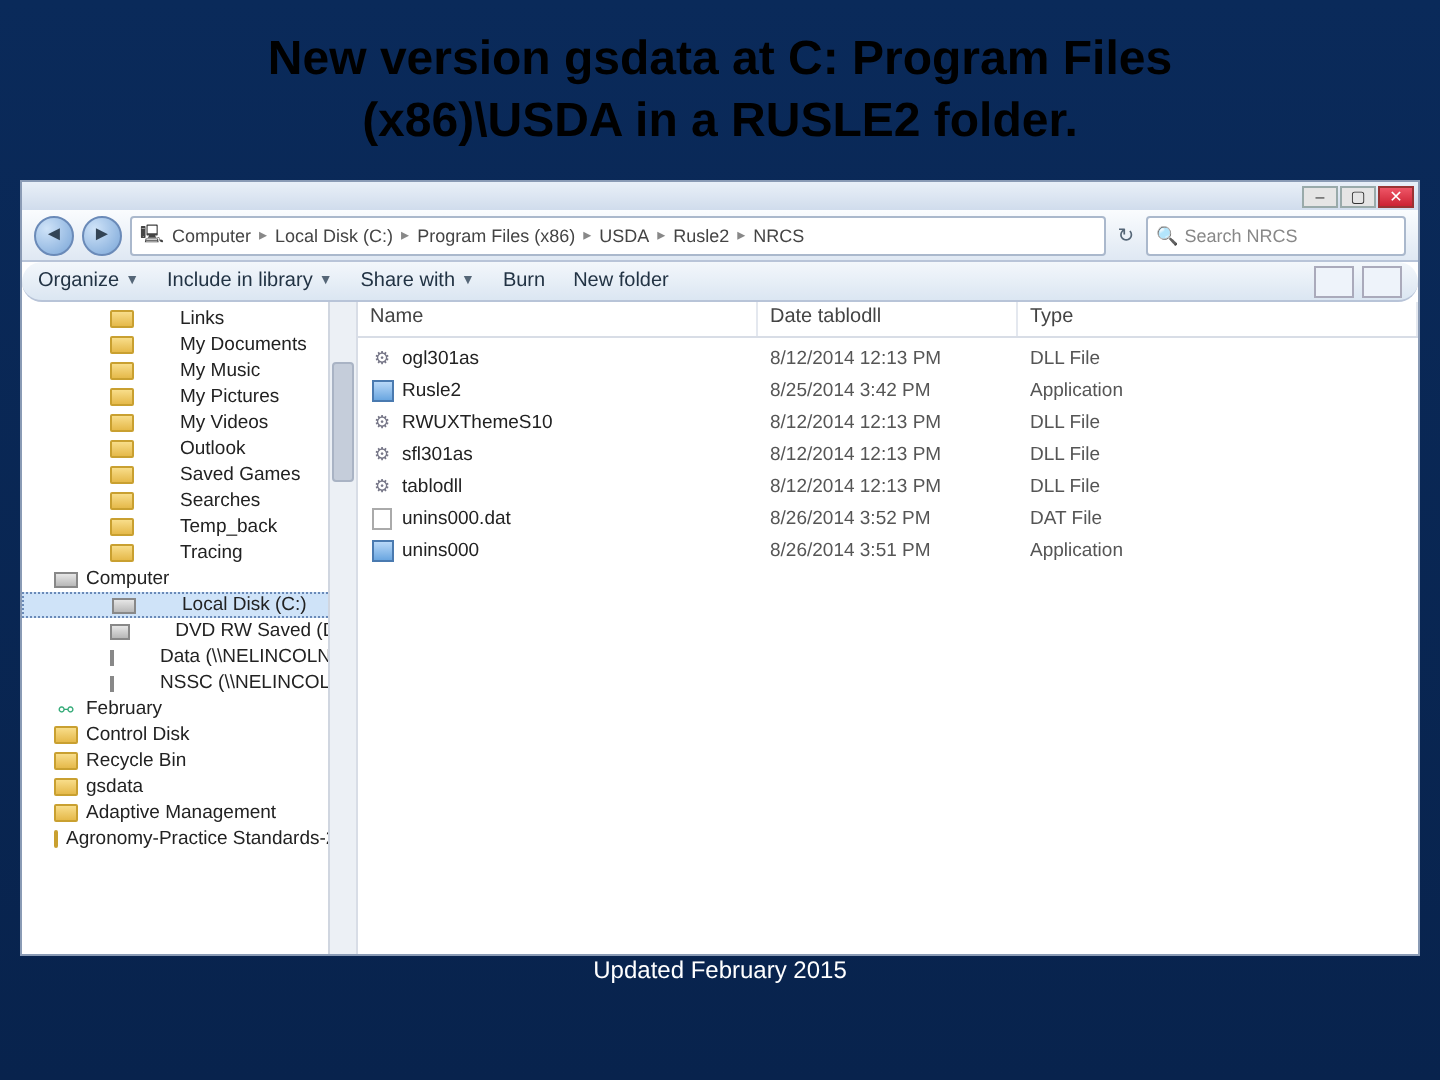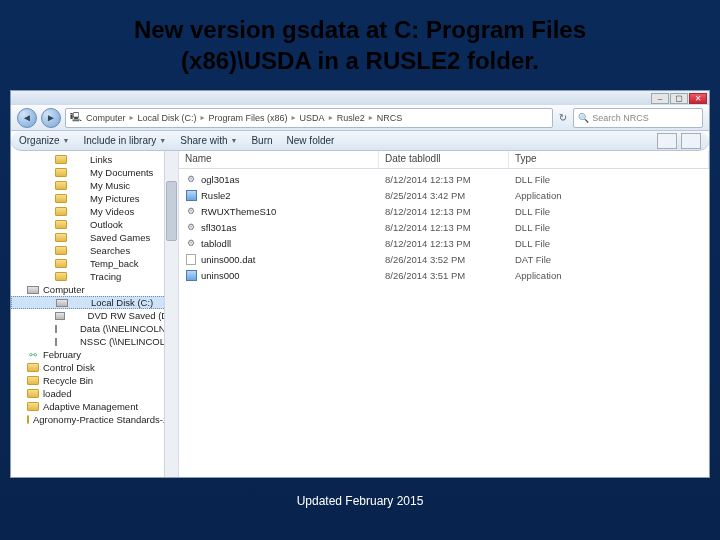--- a/index.html
+++ b/index.html
@@ -146,21 +146,21 @@
   }
   .row .c{padding:0 6px;}
   .row .c.name{flex:0 0 200px;display:flex;align-items:center;gap:4px;}
   .row .c.date{flex:0 0 130px;color:#555;}
   .row .c.type{flex:1;color:#555;}
   .fgear{color:#778;}
   .fapp{background:linear-gradient(#b8d8f8,#6aa6e0);border:1px solid #4a7ab0;width:11px;height:11px;}
   .fdat{background:#fff;border:1px solid #aaa;width:10px;height:11px;}
   .footer{
     text-align:center;color:#fff;font-size:12px;
-    margin-top:16px;
+    margin-top:0;
   }
 </style>
 </head>
 <body>
 
 <div class="slide-title">
   <span>New version gsdata at C: Program Files</span><br>
   <span>(x86)\USDA in a RUSLE2 folder.</span>
 </div>
 
@@ -281,21 +281,21 @@
         <div class="tree-item">
           <span class="ficon fold"></span>
           <span>Control Disk</span>
         </div>
         <div class="tree-item">
           <span class="ficon fold"></span>
           <span>Recycle Bin</span>
         </div>
         <div class="tree-item">
           <span class="ficon fold"></span>
-          <span>loaded</span>
+          <span>gsdata</span>
         </div>
         <div class="tree-item">
           <span class="ficon fold"></span>
           <span>Adaptive Management</span>
         </div>
         <div class="tree-item">
           <span class="ficon fold"></span>
           <span>Agronomy-Practice Standards-2014-2015</span>
         </div>
         <div class="tree-scroll">

